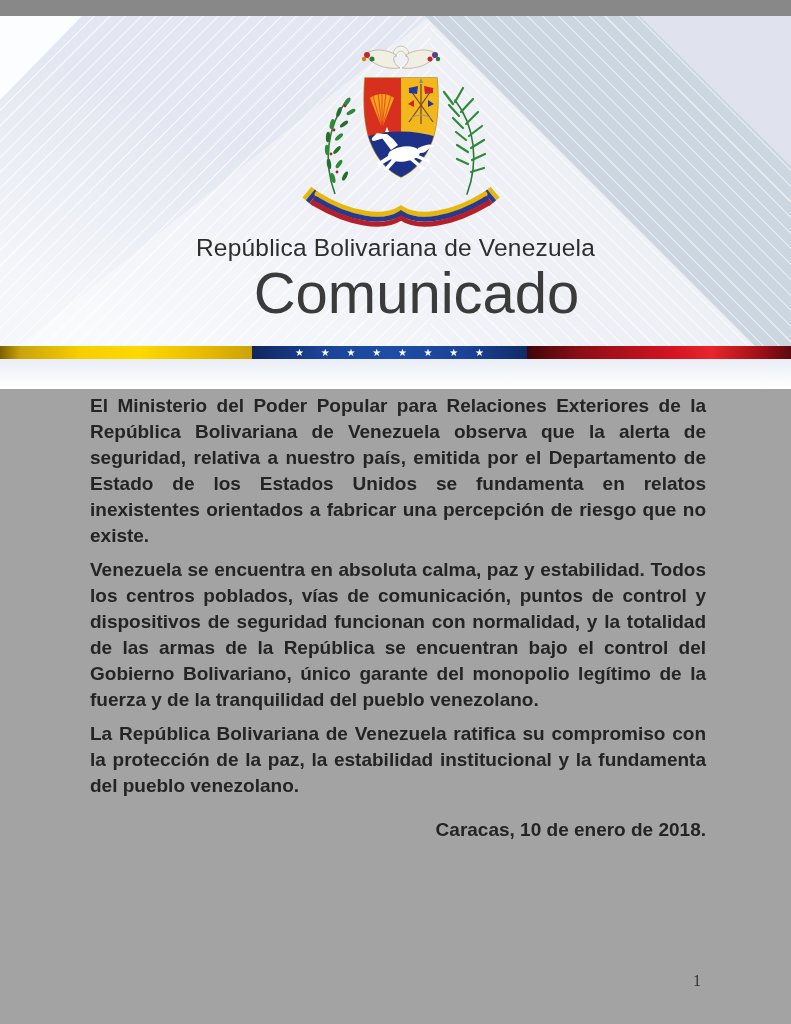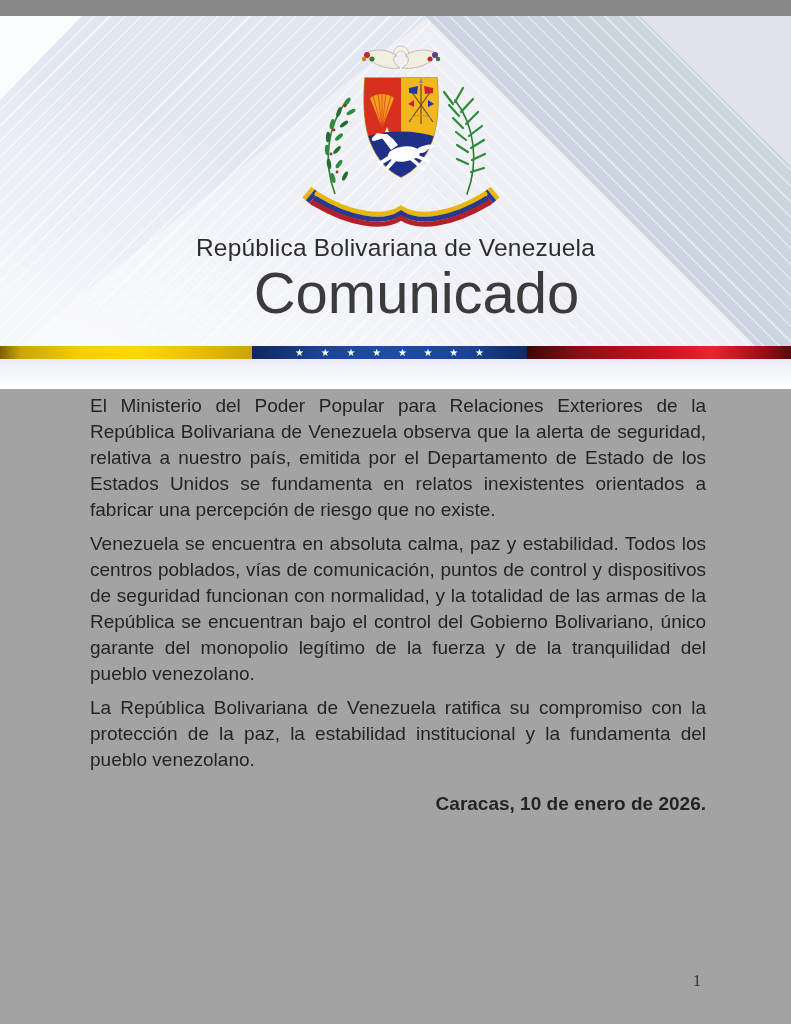--- a/index.html
+++ b/index.html
@@ -55,21 +55,21 @@
   .fb-blue { width:275px; height:13px; display:flex; align-items:center; justify-content:center;
     background:linear-gradient(90deg,#10275e 0%,#1b4397 25%,#1e4da6 50%,#1b4397 78%,#102a66 100%); }
   .fb-blue span { color:#ffffff; font-size:10px; line-height:13px; word-spacing:14px; white-space:nowrap; }
   .fb-red { width:264px; height:13px;
     background:linear-gradient(90deg,#3f060a 0%,#8c0e15 20%,#d41420 55%,#e8252c 70%,#a01016 88%,#5c090e 100%); }
   
   .doc-body {
     position:absolute; left:90px; top:377px; width:616px;
     font-size:19px; line-height:26px; color:#242424;
   }
-  .doc-body p { margin:0 0 8px 0; text-align:justify; }
+  .doc-body p { margin:0 0 8px 0; text-align:justify;font-weight:bold; }
   .doc-body p.dateline { text-align:right; font-weight:bold; margin-top:18px; }
   .page-number {
     position:absolute; right:90px; top:956px;
     font-family:"Liberation Serif", serif; font-size:16px; color:#333333;
   }
 </style>
 </head>
 <body>
 
 <div class="page">
@@ -212,18 +212,18 @@
     <div class="fb-blue">
       <span>★ ★ ★ ★ ★ ★ ★ ★</span>
     </div>
     <div class="fb-red"></div>
   </div>
 
   <div class="doc-body">
     <p>El Ministerio del Poder Popular para Relaciones Exteriores de la República Bolivariana de Venezuela observa que la alerta de seguridad, relativa a nuestro país, emitida por el Departamento de Estado de los Estados Unidos se fundamenta en relatos inexistentes orientados a fabricar una percepción de riesgo que no existe.</p>
     <p>Venezuela se encuentra en absoluta calma, paz y estabilidad. Todos los centros poblados, vías de comunicación, puntos de control y dispositivos de seguridad funcionan con normalidad, y la totalidad de las armas de la República se encuentran bajo el control del Gobierno Bolivariano, único garante del monopolio legítimo de la fuerza y de la tranquilidad del pueblo venezolano.</p>
     <p>La República Bolivariana de Venezuela ratifica su compromiso con la protección de la paz, la estabilidad institucional y la fundamenta del pueblo venezolano.</p>
-    <p class="dateline">Caracas, 10 de enero de 2026.</p>
+    <p class="dateline">Caracas, 10 de enero de 2018.</p>
   </div>
 
   <div class="page-number">1</div>
 
 </div>
 
 </body></html>

